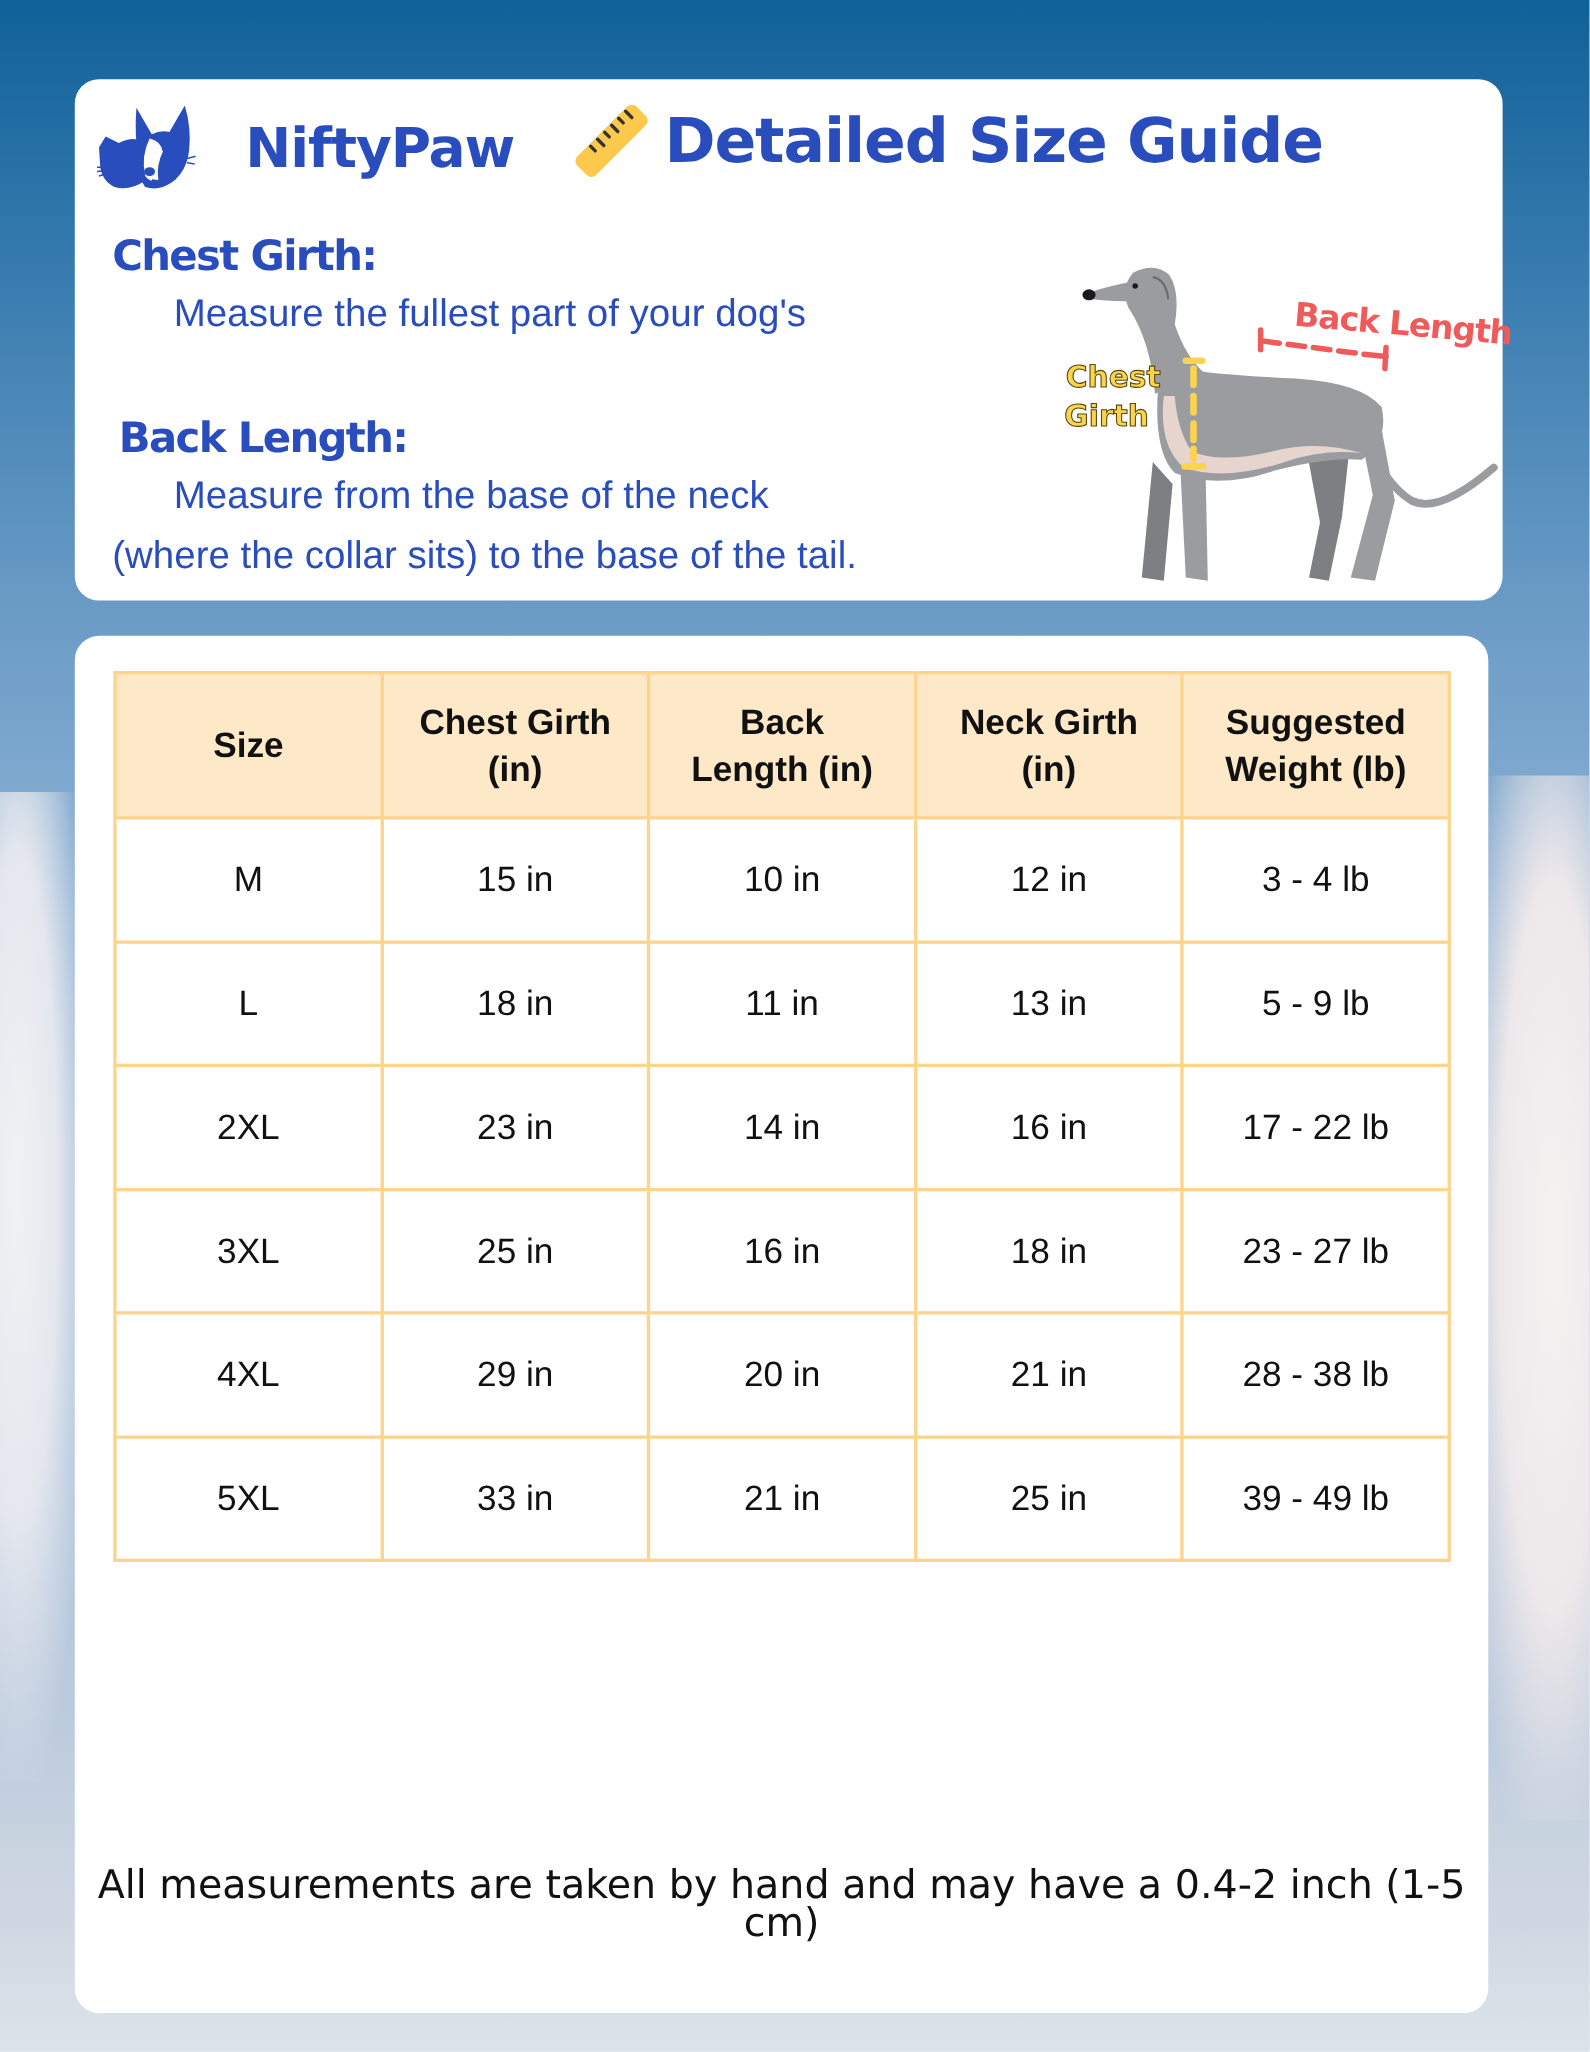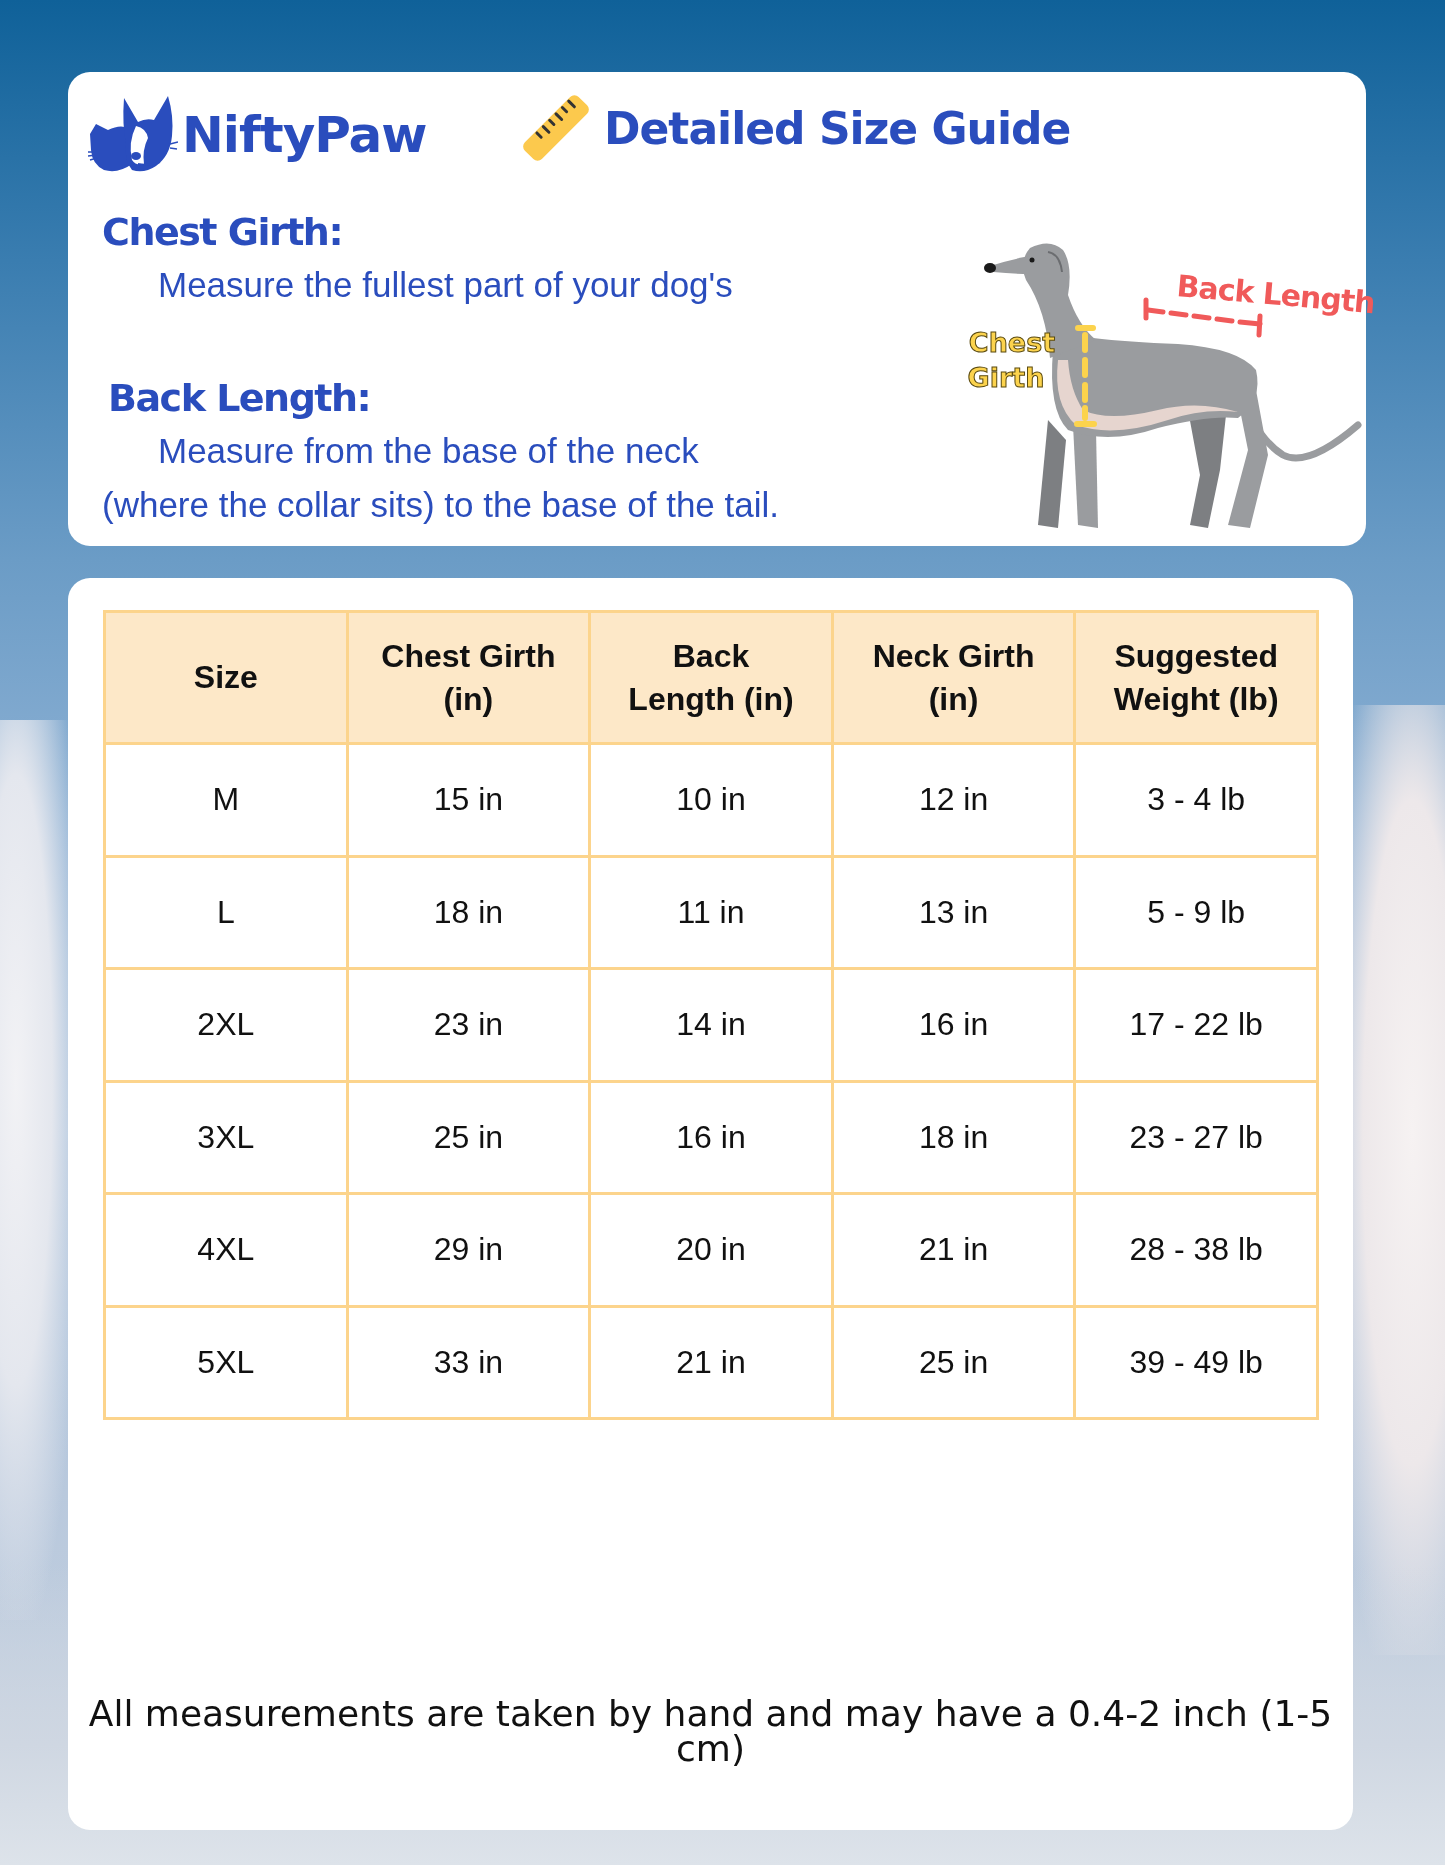--- a/index.html
+++ b/index.html
@@ -23,34 +23,34 @@
     background: linear-gradient(180deg, rgba(200,210,222,0) 0%, #cfd7e2 60%, #dde3ea 100%);
   }
 
   .card {
     position: absolute; background: #ffffff; border-radius: 22px;
   }
   .card-top { left: 68px; top: 72px; width: 1298px; height: 474px; }
   .card-bottom { left: 68px; top: 578px; width: 1285px; height: 1252px; }
 
   .brand {
-    position: absolute; left: 20px; top: 22px; display: flex; align-items: center;
+    position: absolute; left: 20px; top: 22px; display: flex; align-items: center; gap: 41px;
   }
   .brand-logo { width: 90px; height: 82px; }
   .brand-name {
     font-family: "DejaVu Sans", sans-serif; font-weight: bold;
     font-size: 50px; color: #2a4dbd; letter-spacing: -1px; margin-left: 4px;
   }
   .title-group {
     position: absolute; left: 452px; top: 20px; display: flex; align-items: center;
   }
   .ruler-icon { width: 72px; height: 72px; }
   .page-title {
     font-family: "DejaVu Sans", sans-serif; font-weight: bold;
-    font-size: 44px; color: #2a4dbd; letter-spacing: -1px; margin-left: 12px;
+    font-size: 56px; color: #2a4dbd; letter-spacing: -1px; margin-left: 12px;
   }
 
   .section-h {
     position: absolute; font-family: "DejaVu Sans", sans-serif; font-weight: bold;
     font-size: 38px; color: #2a4dbd; letter-spacing: -1.5px;
   }
   .section-p {
     position: absolute; font-family: "Liberation Sans", sans-serif;
     font-size: 35px; color: #2a4dbd; line-height: 54px; width: 920px;
   }

